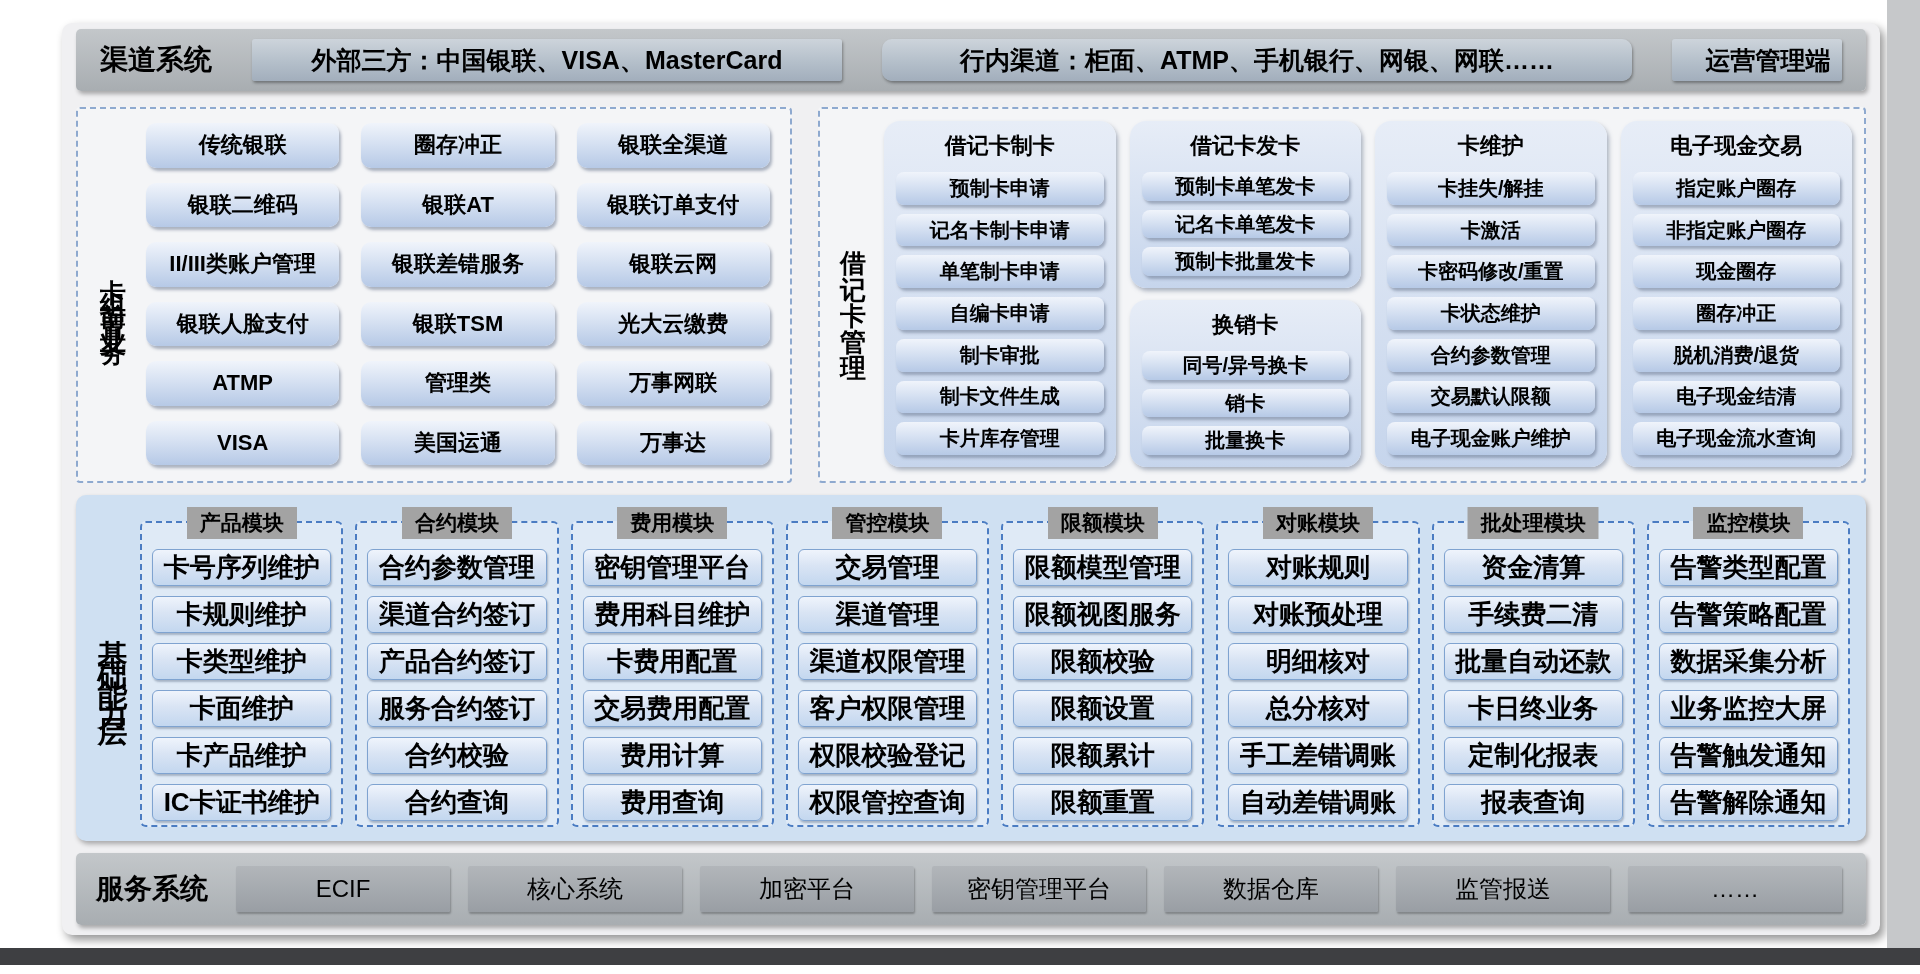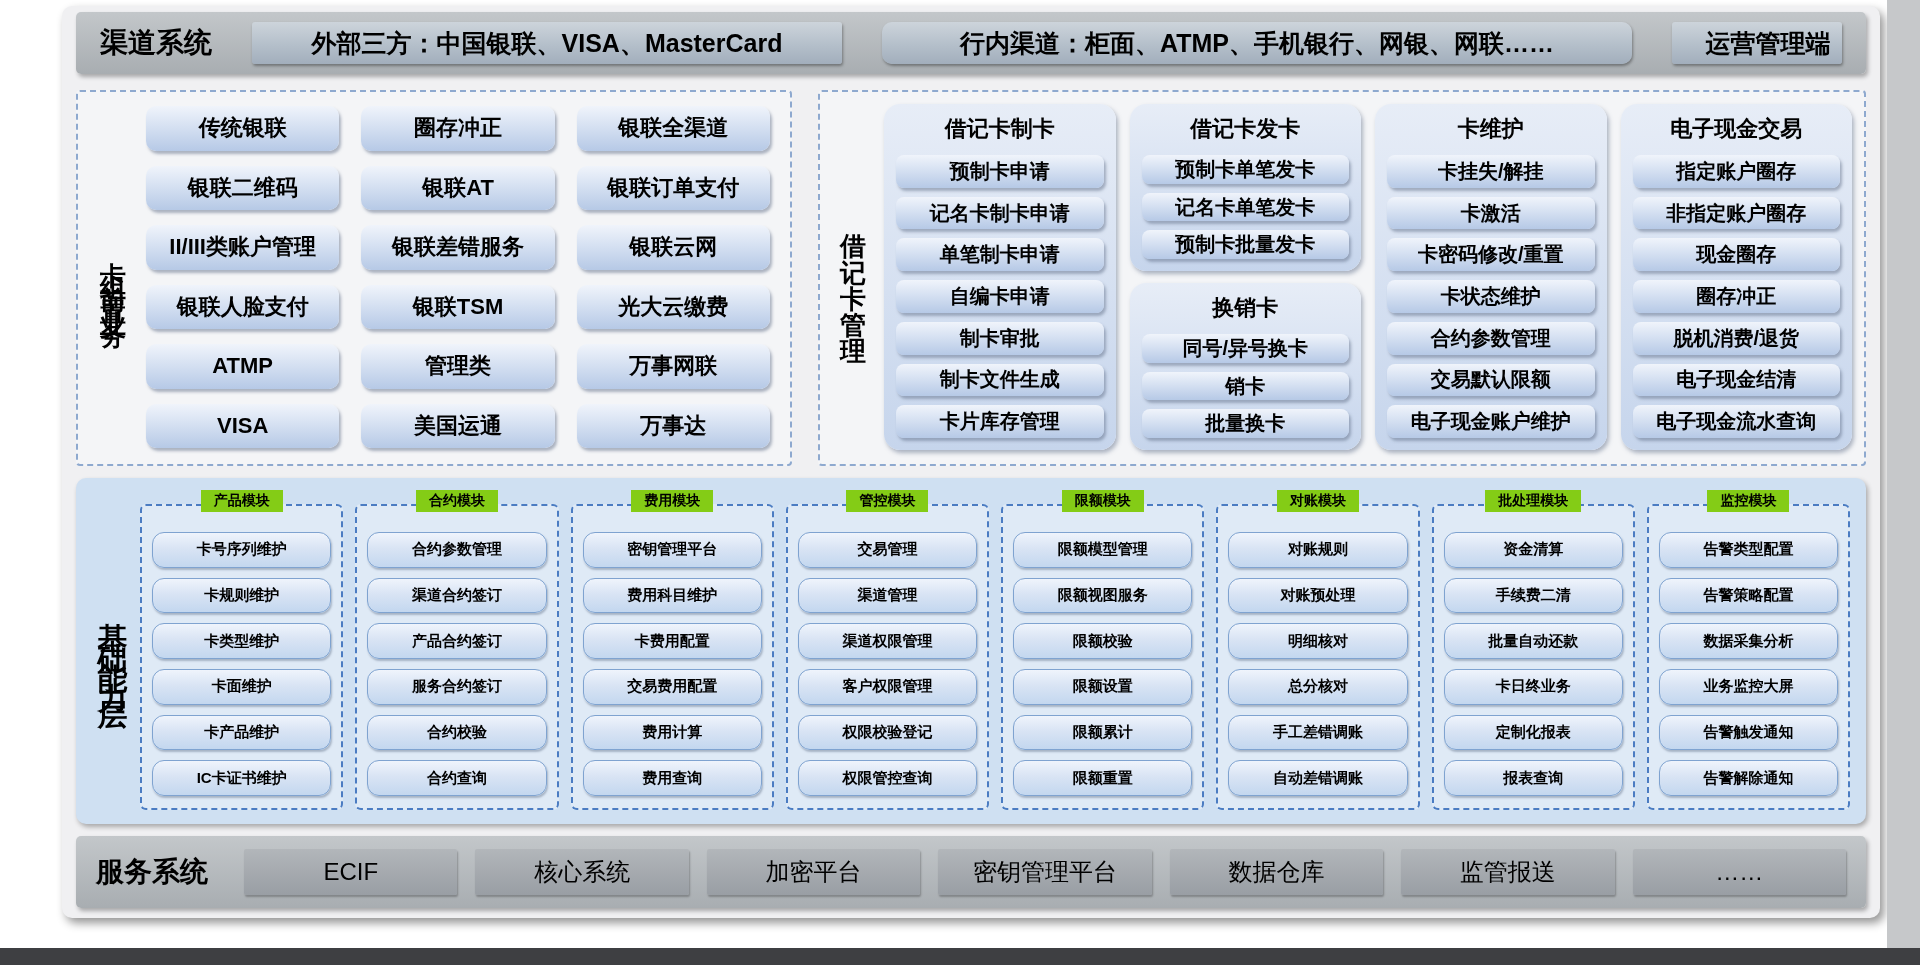--- a/index.html
+++ b/index.html
@@ -3,41 +3,41 @@
 <meta charset="utf-8">
 <style>
   * { margin:0; padding:0; box-sizing:border-box; }
   html,body { width:1920px; height:974px; }
   body { font-family:"Liberation Sans","DejaVu Sans",sans-serif; background:#ffffff; color:#000; overflow:hidden; }
   .page { position:relative; width:1920px; height:974px; background:#fff; }
 
   .right-gutter { position:absolute; top:0; right:0; width:33px; height:948px; background:#c6c8ca; }
   .bottom-edge { position:absolute; left:0; top:948px; width:100%; height:17px; background:#3e3f42; }
 
-  .panel { position:absolute; left:62px; top:6px; width:1818px; height:912px; background:#f0f0f2;
+  .panel { position:absolute; left:62px; top:23px; width:1818px; height:912px; background:#f0f0f2;
            border-radius:10px; box-shadow:4px 5px 10px rgba(0,0,0,0.42);text-decoration:underline; }
 
   
   .hbar { position:absolute; left:14px; width:1790px; display:flex; align-items:center;
           background:linear-gradient(180deg,#c3c7ca,#a8adb1); border-radius:5px;
           box-shadow:2px 3px 4px rgba(0,0,0,0.30); }
   .channel-bar { top:6px; height:62px; padding:0 24px; gap:40px; }
   .service-bar { top:830px; height:72px; padding:0 20px; gap:18px; }
   .bar-label { font-size:28px; font-weight:bold; white-space:nowrap; }
   .chan-btn { height:42px; display:flex; align-items:center; justify-content:center;
               font-size:25px; font-weight:bold; padding:0 10px;
               background:linear-gradient(180deg,#cdd4db 0%,#b4bfca 55%,#a2aebc 100%);
               border-radius:3px; box-shadow:1px 2px 3px rgba(0,0,0,0.35); white-space:nowrap; }
   .chan-btn.b0 { width:590px; }
   .chan-btn.b1 { width:750px;border-radius:10px; }
   .chan-btn.b2 { flex:1;padding-left:32px; }
   .srv-btn { width:214px; height:46px; display:flex; align-items:center; justify-content:center;
              font-size:24px; background:linear-gradient(180deg,#b2b6ba,#999ea4);
              box-shadow:1px 2px 2px rgba(0,0,0,0.25); border-radius:2px; white-space:nowrap; }
-  .service-bar .bar-label { margin-right:18px; }
+  .service-bar .bar-label { margin-right:10px; }
 
   
   .mid { position:absolute; left:14px; top:84px; width:1790px; height:376px; display:flex; gap:26px; }
   .dashed-box { border:2px dashed #8ea9cf; border-radius:4px; background:#f4f5f7; display:flex; padding:8px 10px; }
   .card-front-box { width:716px; }
   .debit-box { flex:1; }
 
   .v-label { writing-mode:vertical-rl; text-orientation:upright; font-weight:bold;
              display:flex; align-items:center; justify-content:center; white-space:nowrap; }
   .cf-label { width:52px; font-size:26px; letter-spacing:12px; }
@@ -62,23 +62,23 @@
 
   
   .base-layer { position:absolute; left:14px; top:472px; width:1790px; height:346px;
                 background:#cfe0f2; border-radius:10px; box-shadow:2px 3px 5px rgba(0,0,0,0.3);
                 display:flex; padding:8px 16px 14px 8px; }
   .modules { flex:1; display:flex; gap:12px; margin-top:18px; }
   .module { flex:1; position:relative; border:2px dashed #4b7cc2; border-radius:6px;
             background:rgba(252,253,255,0.35); display:flex; flex-direction:column;
             gap:10px; padding:26px 10px 12px; }
   .module-title { position:absolute; top:-16px; left:50%; transform:translateX(-50%);
-                  background:#84cc16; font-size:14px; font-weight:bold; padding:2px 13px;
+                  background:#a3a3a3; font-size:21px; font-weight:bold; padding:2px 13px;
                   white-space:nowrap; }
-  .m-btn { flex:1; font-size:15px; font-weight:bold; border-radius:12px; border:1px solid #7fa3d0;
+  .m-btn { flex:1; font-size:26px; font-weight:bold; border-radius:6px; border:1px solid #7fa3d0;
            background:linear-gradient(180deg,#eff4fc 0%,#d9e4f4 45%,#c3d7ef 100%);
            box-shadow:1px 2px 2px rgba(98,112,138,0.45);
            display:flex; align-items:center; justify-content:center; white-space:nowrap; }
 </style>
 </head>
 <body>
 
 <div class="page">
   <div class="panel">
 

